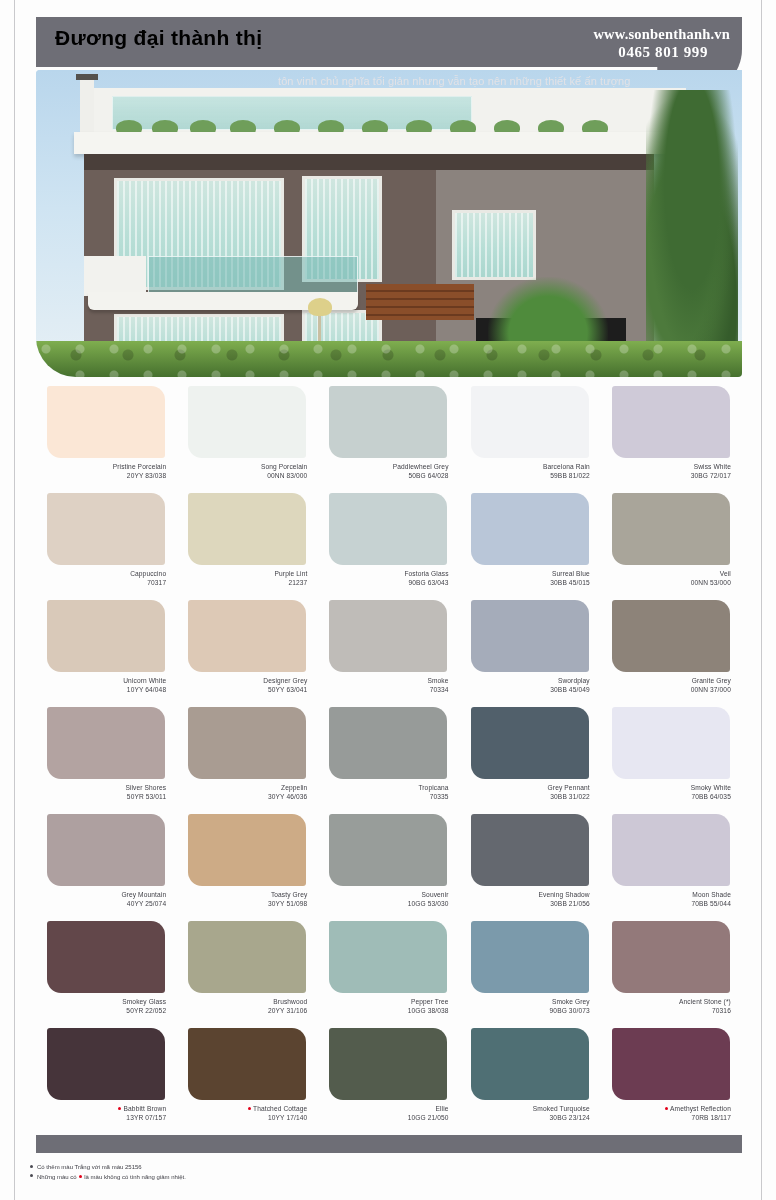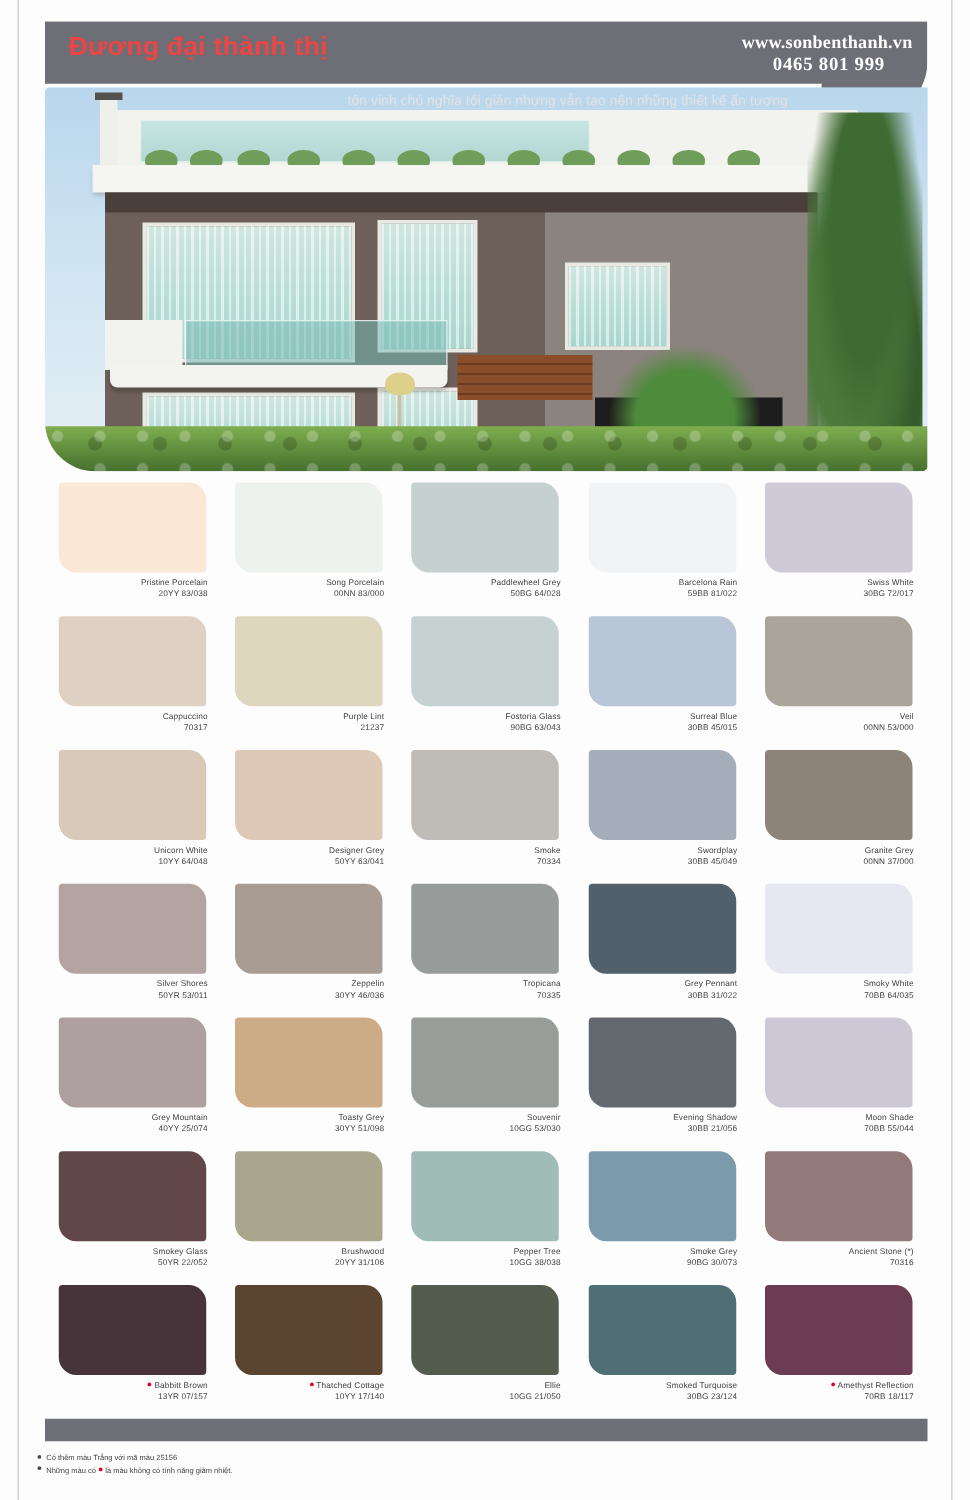--- a/index.html
+++ b/index.html
@@ -21,21 +21,21 @@
     position:absolute; left:36px; top:17px; width:706px; height:78px;
     background:#6e6e76;
     border-bottom-right-radius:46px;
     clip-path: polygon(0 0, 100% 0, 100% 100%, 88% 100%, 88% 64%, 0 64%);
   }
   .title-main {
     position: absolute;
     left: 55px; top: 26px;
     font-size: 21px;
     font-weight: bold;
-    color: #ef4444;
+    color: #000000;
     letter-spacing: 0.3px;
     white-space: nowrap;
     z-index: 5;
   }
   .title-sub {
     position: absolute;
     left: 278px; top: 36px;
     font-size: 11px;
     color: #e2e2e6;
     white-space: nowrap;

